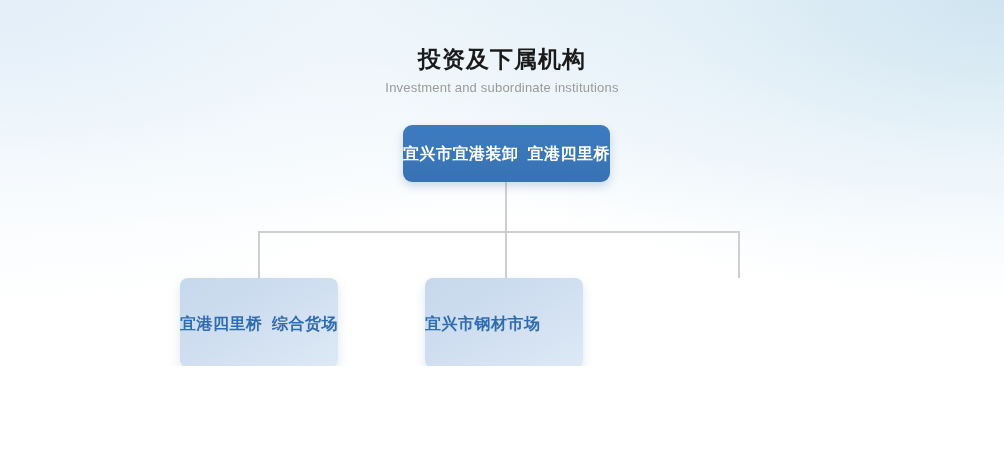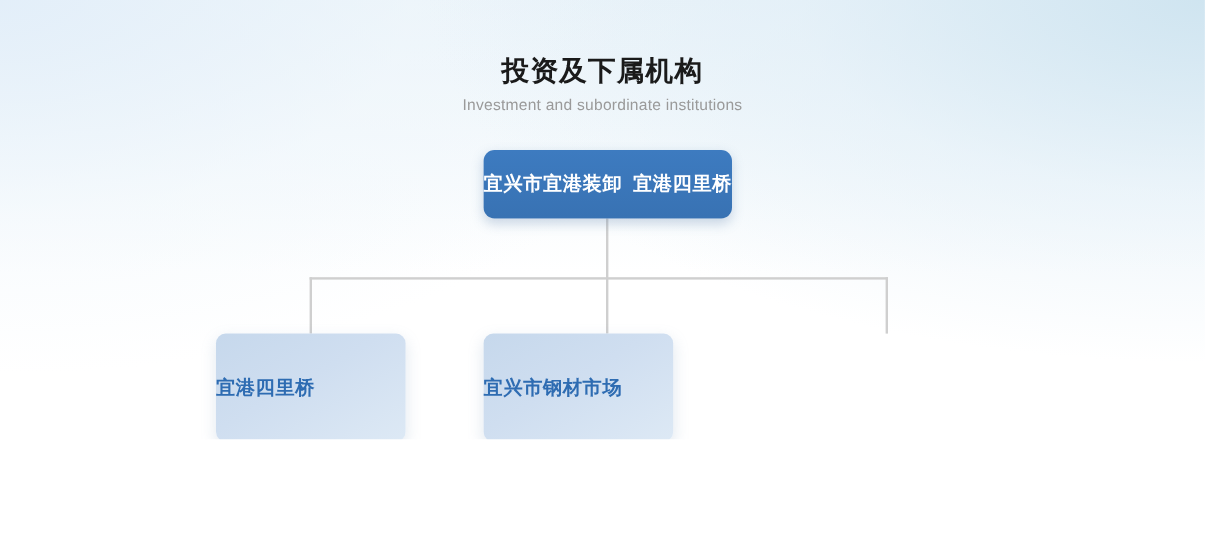--- a/index.html
+++ b/index.html
@@ -99,21 +99,21 @@
   }
   .node-child .node-line {
     color: #2e6cb2;
     font-size: 16px;
     font-weight: bold;
     line-height: 31px;
     letter-spacing: 0.5px;
   }
 
   .child-1 { left: 180px; }
-  .child-2 { left: 403px; }
+  .child-2 { left: 425px; }
   .child-3 { left: 665px; }
 </style>
 </head>
 <body>
 
 <div id="stage">
 
   <div class="header">
     <div class="title">投资及下属机构</div>
     <div class="subtitle">Investment and subordinate institutions</div>
@@ -124,20 +124,21 @@
   <div class="conn conn-v" style="left:258px; top:231px; height:47px;"></div>
   <div class="conn conn-v" style="left:738px; top:231px; height:47px;"></div>
 
   <div class="node node-root">
     <div class="node-line">宜兴市宜港装卸</div>
     <div class="node-line">宜港四里桥</div>
   </div>
 
   <div class="node node-child child-1">
     <div class="node-line">宜港四里桥</div>
+    <div class="node-line">综合货场</div>
   </div>
 
   <div class="node node-child child-2">
     <div class="node-line">宜兴市钢材市场</div>
   </div>
 
 
 </div>
 
 </body></html>

